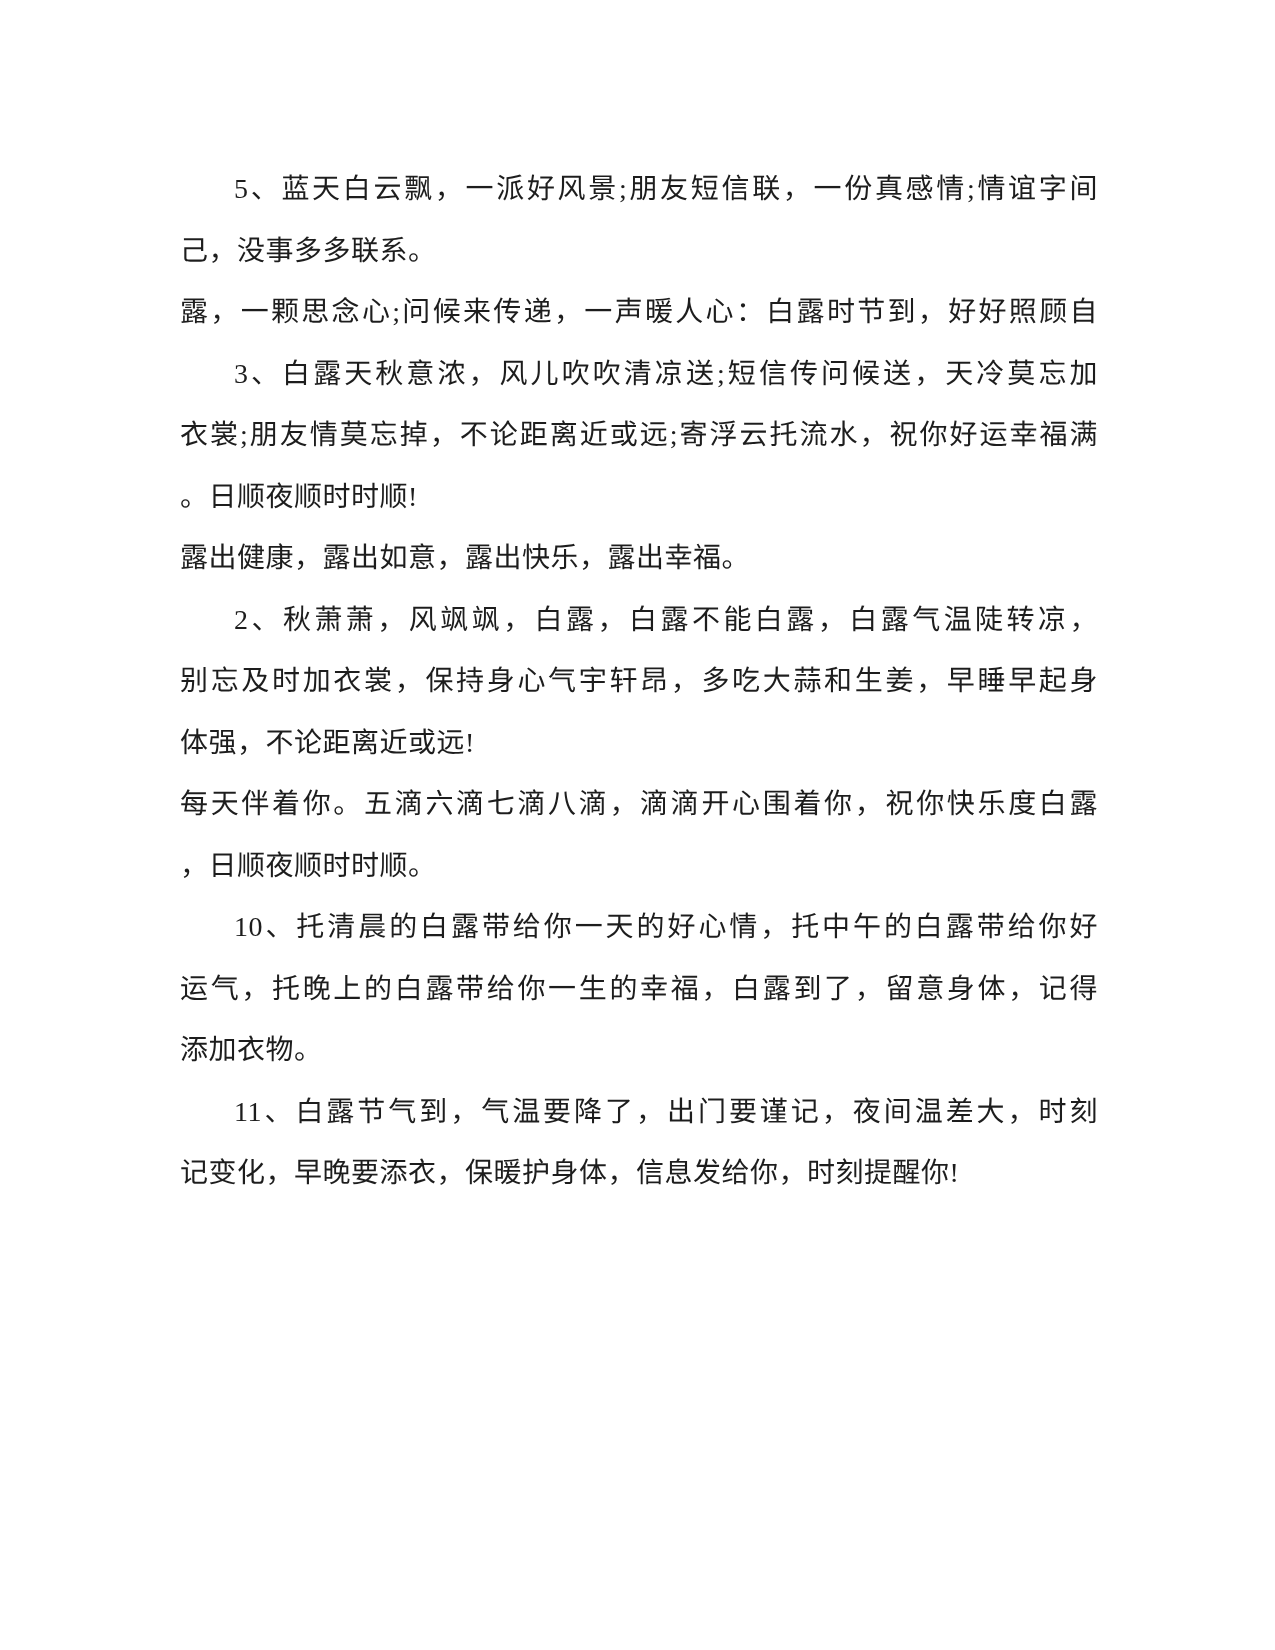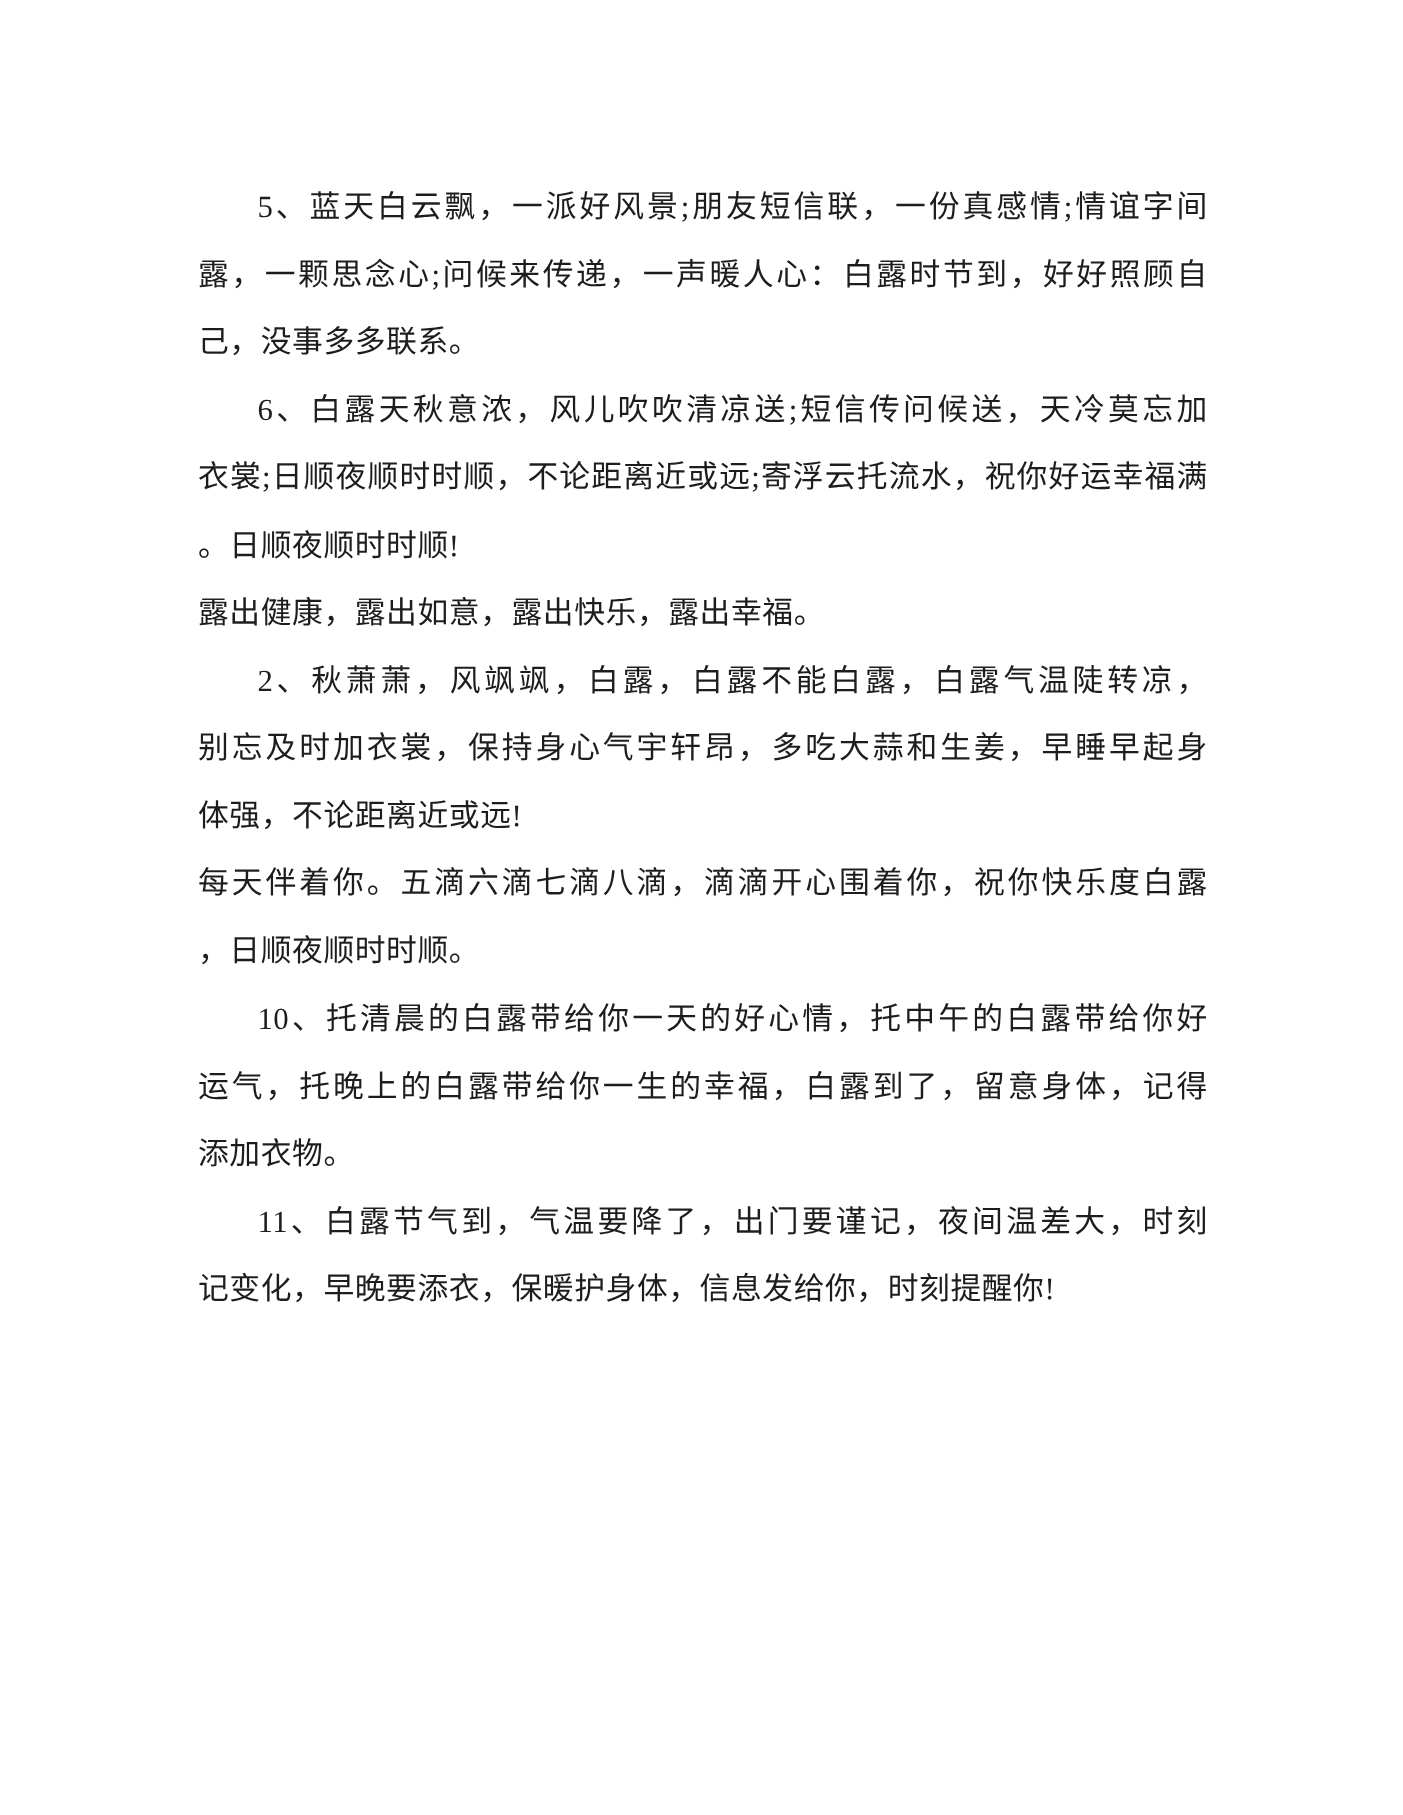--- a/index.html
+++ b/index.html
@@ -48,27 +48,27 @@
   }
 </style>
 </head>
 <body>
 
 <div class="page">
   <div class="text-block">
 
     <div class="para">
       <p class="ln indent">5、蓝天白云飘，一派好风景;朋友短信联，一份真感情;情谊字间</p>
+      <p class="ln end">己，没事多多联系。</p>
       <p class="ln">露，一颗思念心;问候来传递，一声暖人心：白露时节到，好好照顾自</p>
-      <p class="ln end">己，没事多多联系。</p>
     </div>
 
     <div class="para">
-      <p class="ln indent">6、白露天秋意浓，风儿吹吹清凉送;短信传问候送，天冷莫忘加</p>
-      <p class="ln">衣裳;日顺夜顺时时顺，不论距离近或远;寄浮云托流水，祝你好运幸福满</p>
+      <p class="ln indent">3、白露天秋意浓，风儿吹吹清凉送;短信传问候送，天冷莫忘加</p>
+      <p class="ln">衣裳;朋友情莫忘掉，不论距离近或远;寄浮云托流水，祝你好运幸福满</p>
       <p class="ln end">。日顺夜顺时时顺!</p>
     </div>
 
     <div class="para">
       <p class="ln end">露出健康，露出如意，露出快乐，露出幸福。</p>
     </div>
 
     <div class="para">
       <p class="ln indent">2、秋萧萧，风飒飒，白露，白露不能白露，白露气温陡转凉，</p>
       <p class="ln">别忘及时加衣裳，保持身心气宇轩昂，多吃大蒜和生姜，早睡早起身</p>

